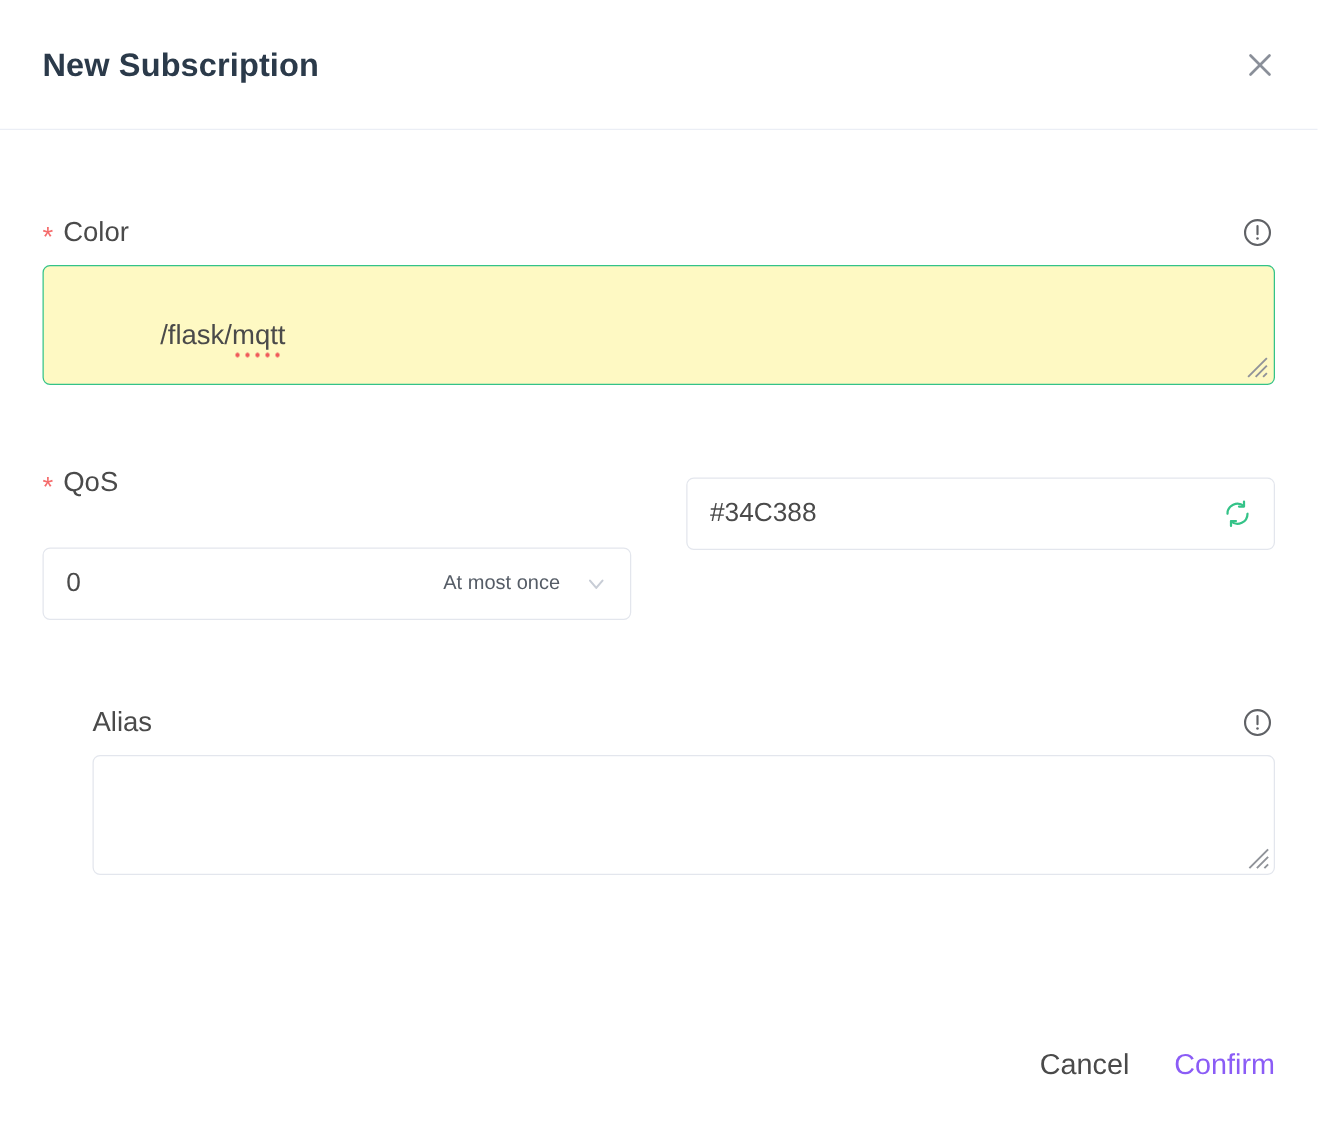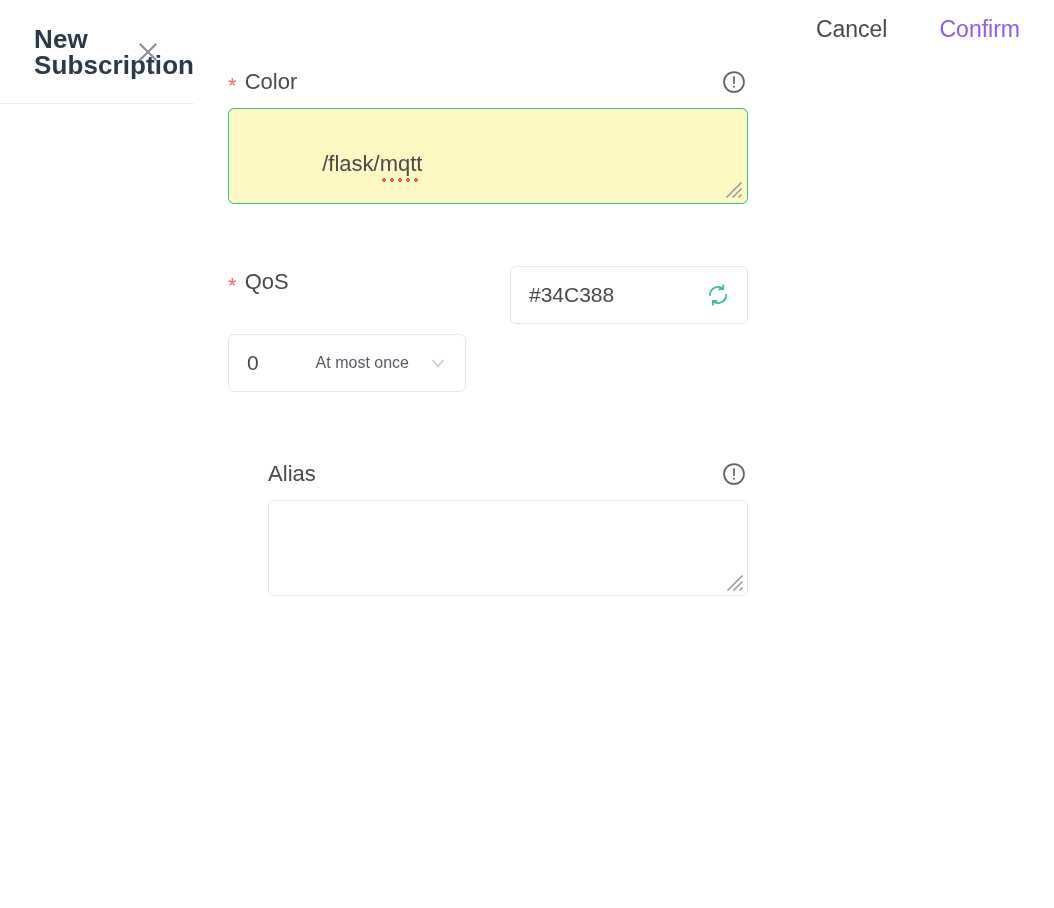--- a/index.html
+++ b/index.html
@@ -15,21 +15,21 @@
     color: #34495e;
     overflow: hidden;
   }
 
   .dialog {
     position: relative;
     width: 1054px;
     height: 908px;
     background: #ffffff;
     display: flex;
-    flex-direction: row;
+    flex-direction: column;
   }
 
   
   .dialog-header {
     position: relative;
     height: 104px;
     flex: 0 0 104px;
     border-bottom: 1px solid #ebeef5;
     display: flex;
     align-items: center;
@@ -232,21 +232,21 @@
   }
   .select-shell { cursor: pointer; }
 
   
   .dialog-footer {
     flex: 0 0 auto;
     padding: 0 34px 28px 34px;
     display: flex;
     align-items: center;
     justify-content: flex-end;
-    gap: 52px;
+    gap: 36px;
     height: 86px;
   }
   .btn-text {
     background: transparent;
     border: none;
     padding: 0;
     font-family: "Liberation Sans", sans-serif;
     font-size: 23px;
     cursor: pointer;
     line-height: 1;
@@ -320,21 +320,21 @@
           <span class="right-val">At most once</span>
           <span class="chev">
             <svg width="20" height="20" viewBox="0 0 24 24" fill="none" stroke="#c8cdd6" stroke-width="2" stroke-linecap="round" stroke-linejoin="round">
               <polyline points="6 9 12 16 18 9"></polyline>
             </svg>
           </span>
         </div>
       </div>
 
       <div class="col">
-        <div class="input-shell" style="margin-top:12px;">
+        <div class="input-shell" style="margin-top:24px;">
           <span class="left-val">#34C388</span>
           <span class="spacer"></span>
           <span class="refresh-icon">
             <svg width="24" height="24" viewBox="0 0 24 24" fill="none" stroke="#34c388" stroke-width="1.8" stroke-linecap="round" stroke-linejoin="round">
               <path d="M20 12a8 8 0 0 1-13.1 6.2"></path>
               <path d="M4 12a8 8 0 0 1 13.1-6.2"></path>
               <polyline points="17.2 2.2 17.2 6.2 13.2 6.2"></polyline>
               <polyline points="6.8 21.8 6.8 17.8 10.8 17.8"></polyline>
             </svg>
           </span>

